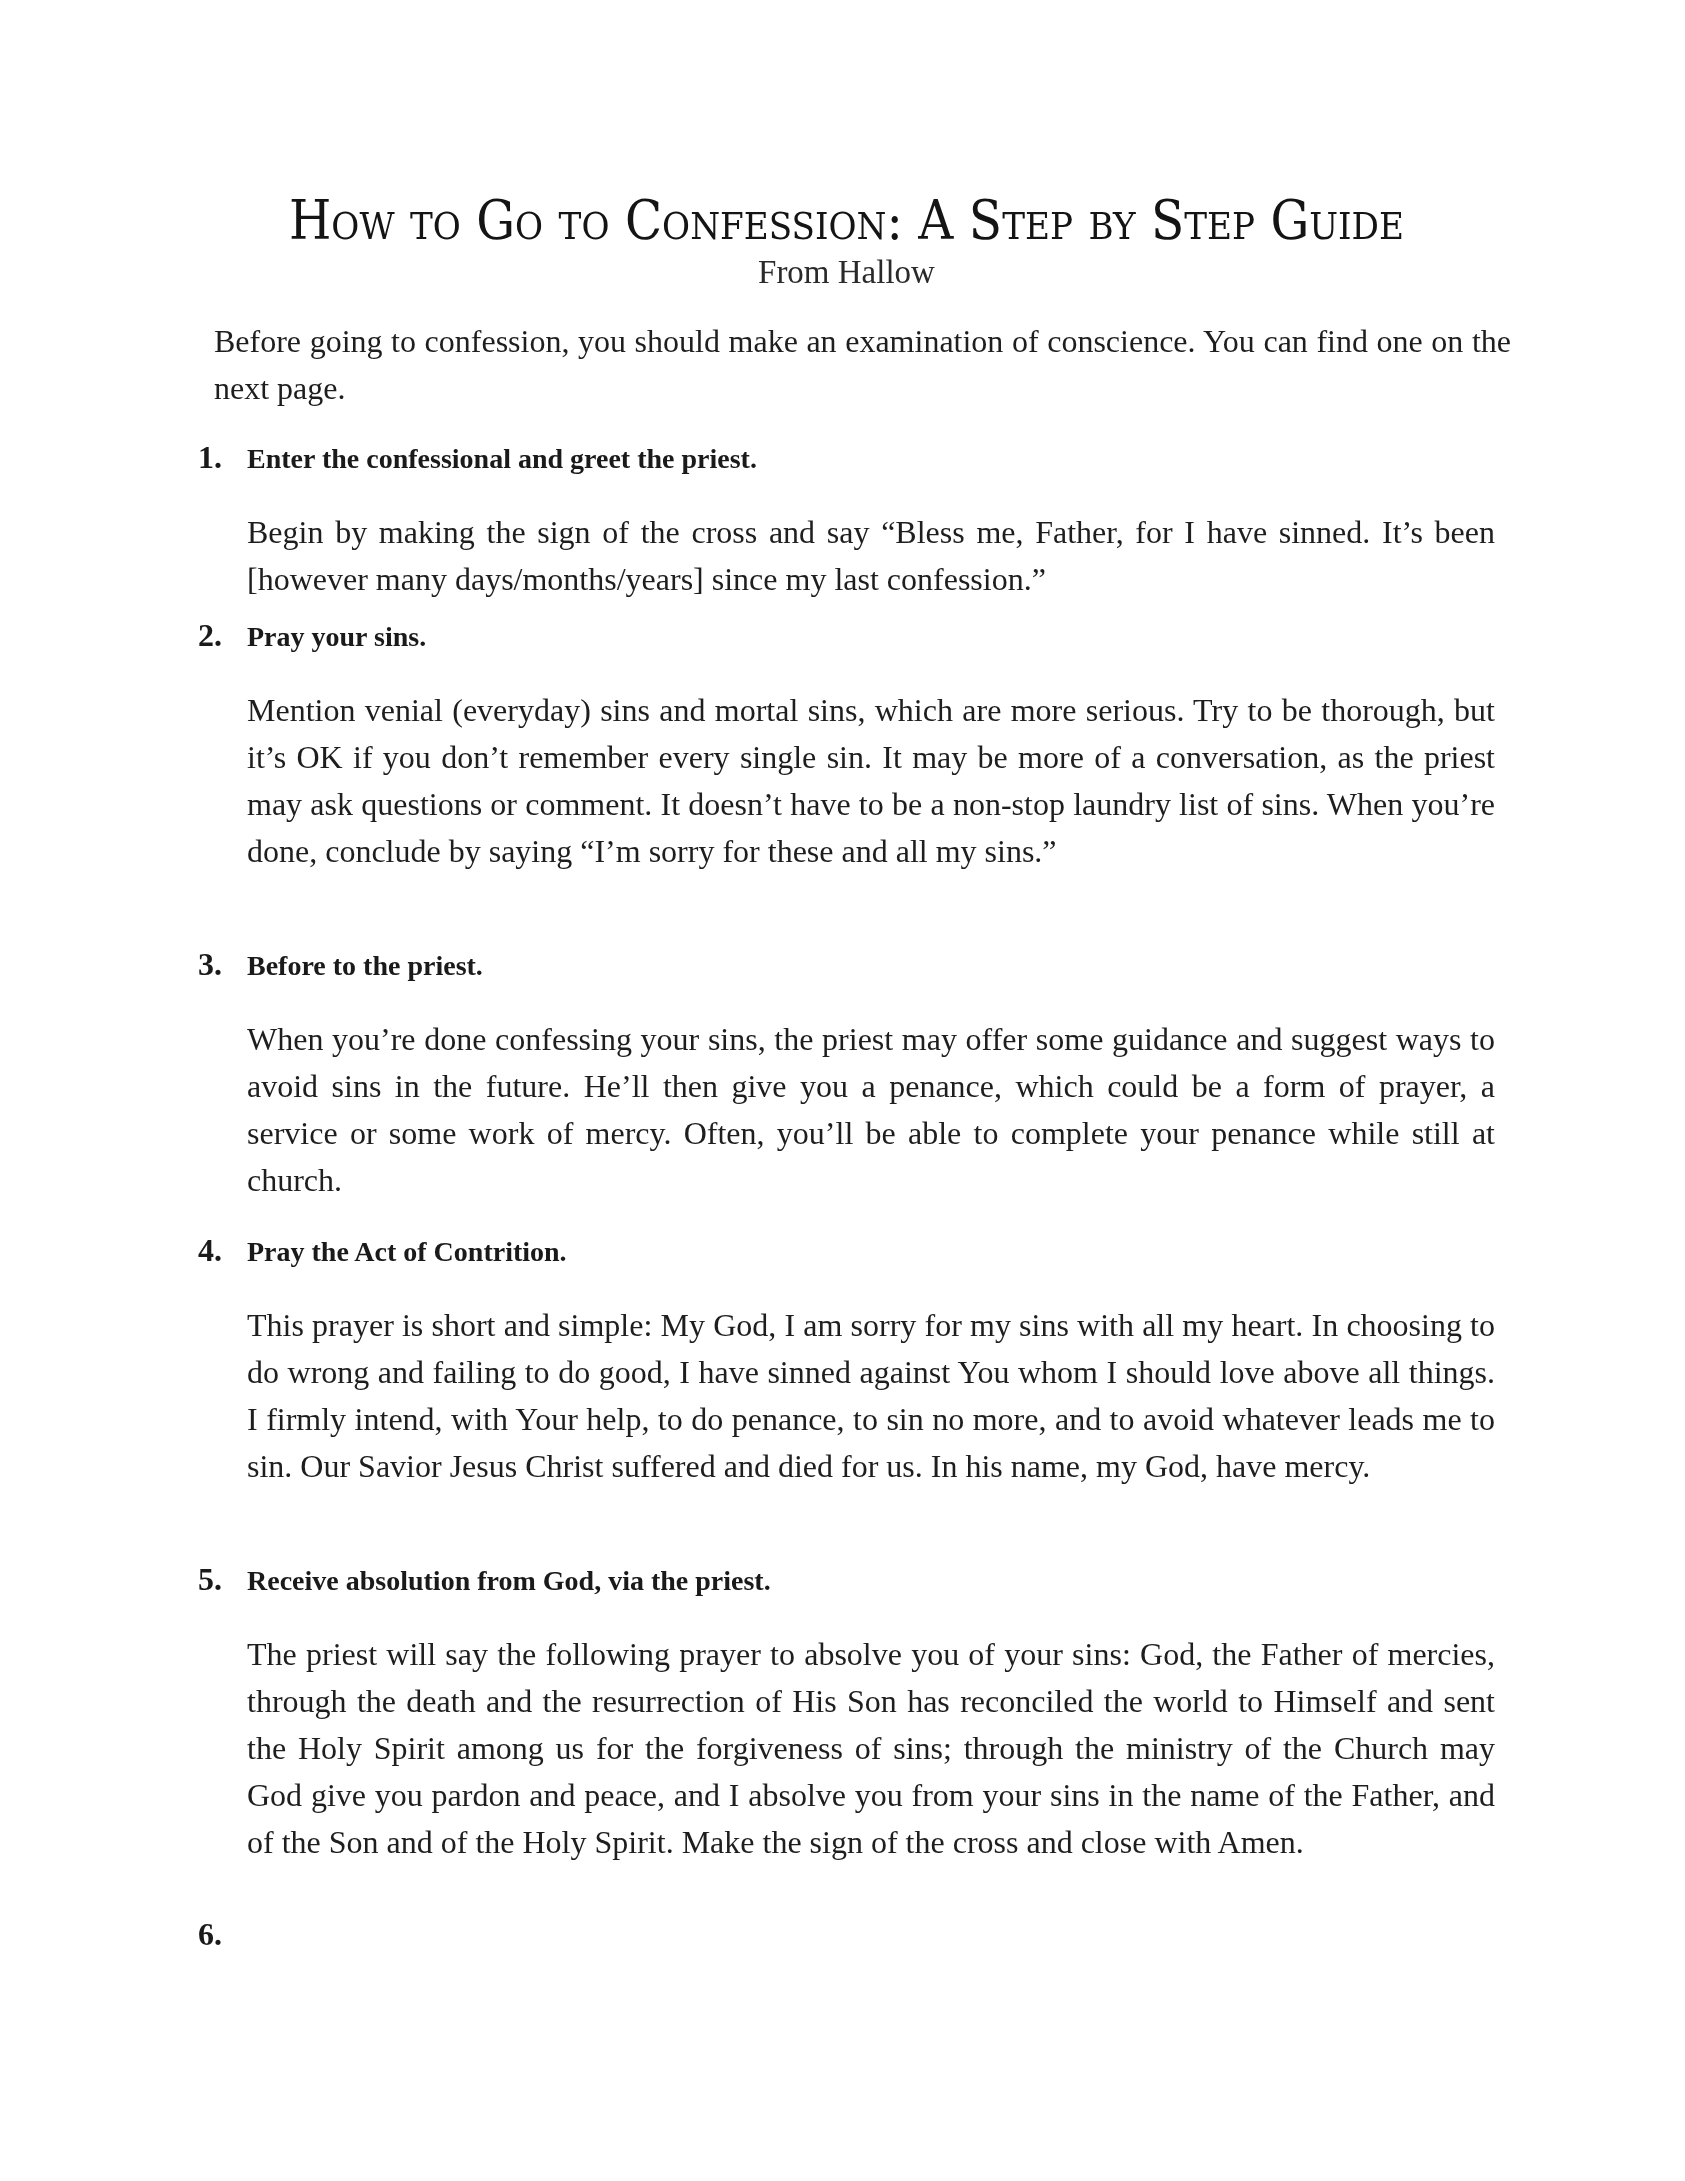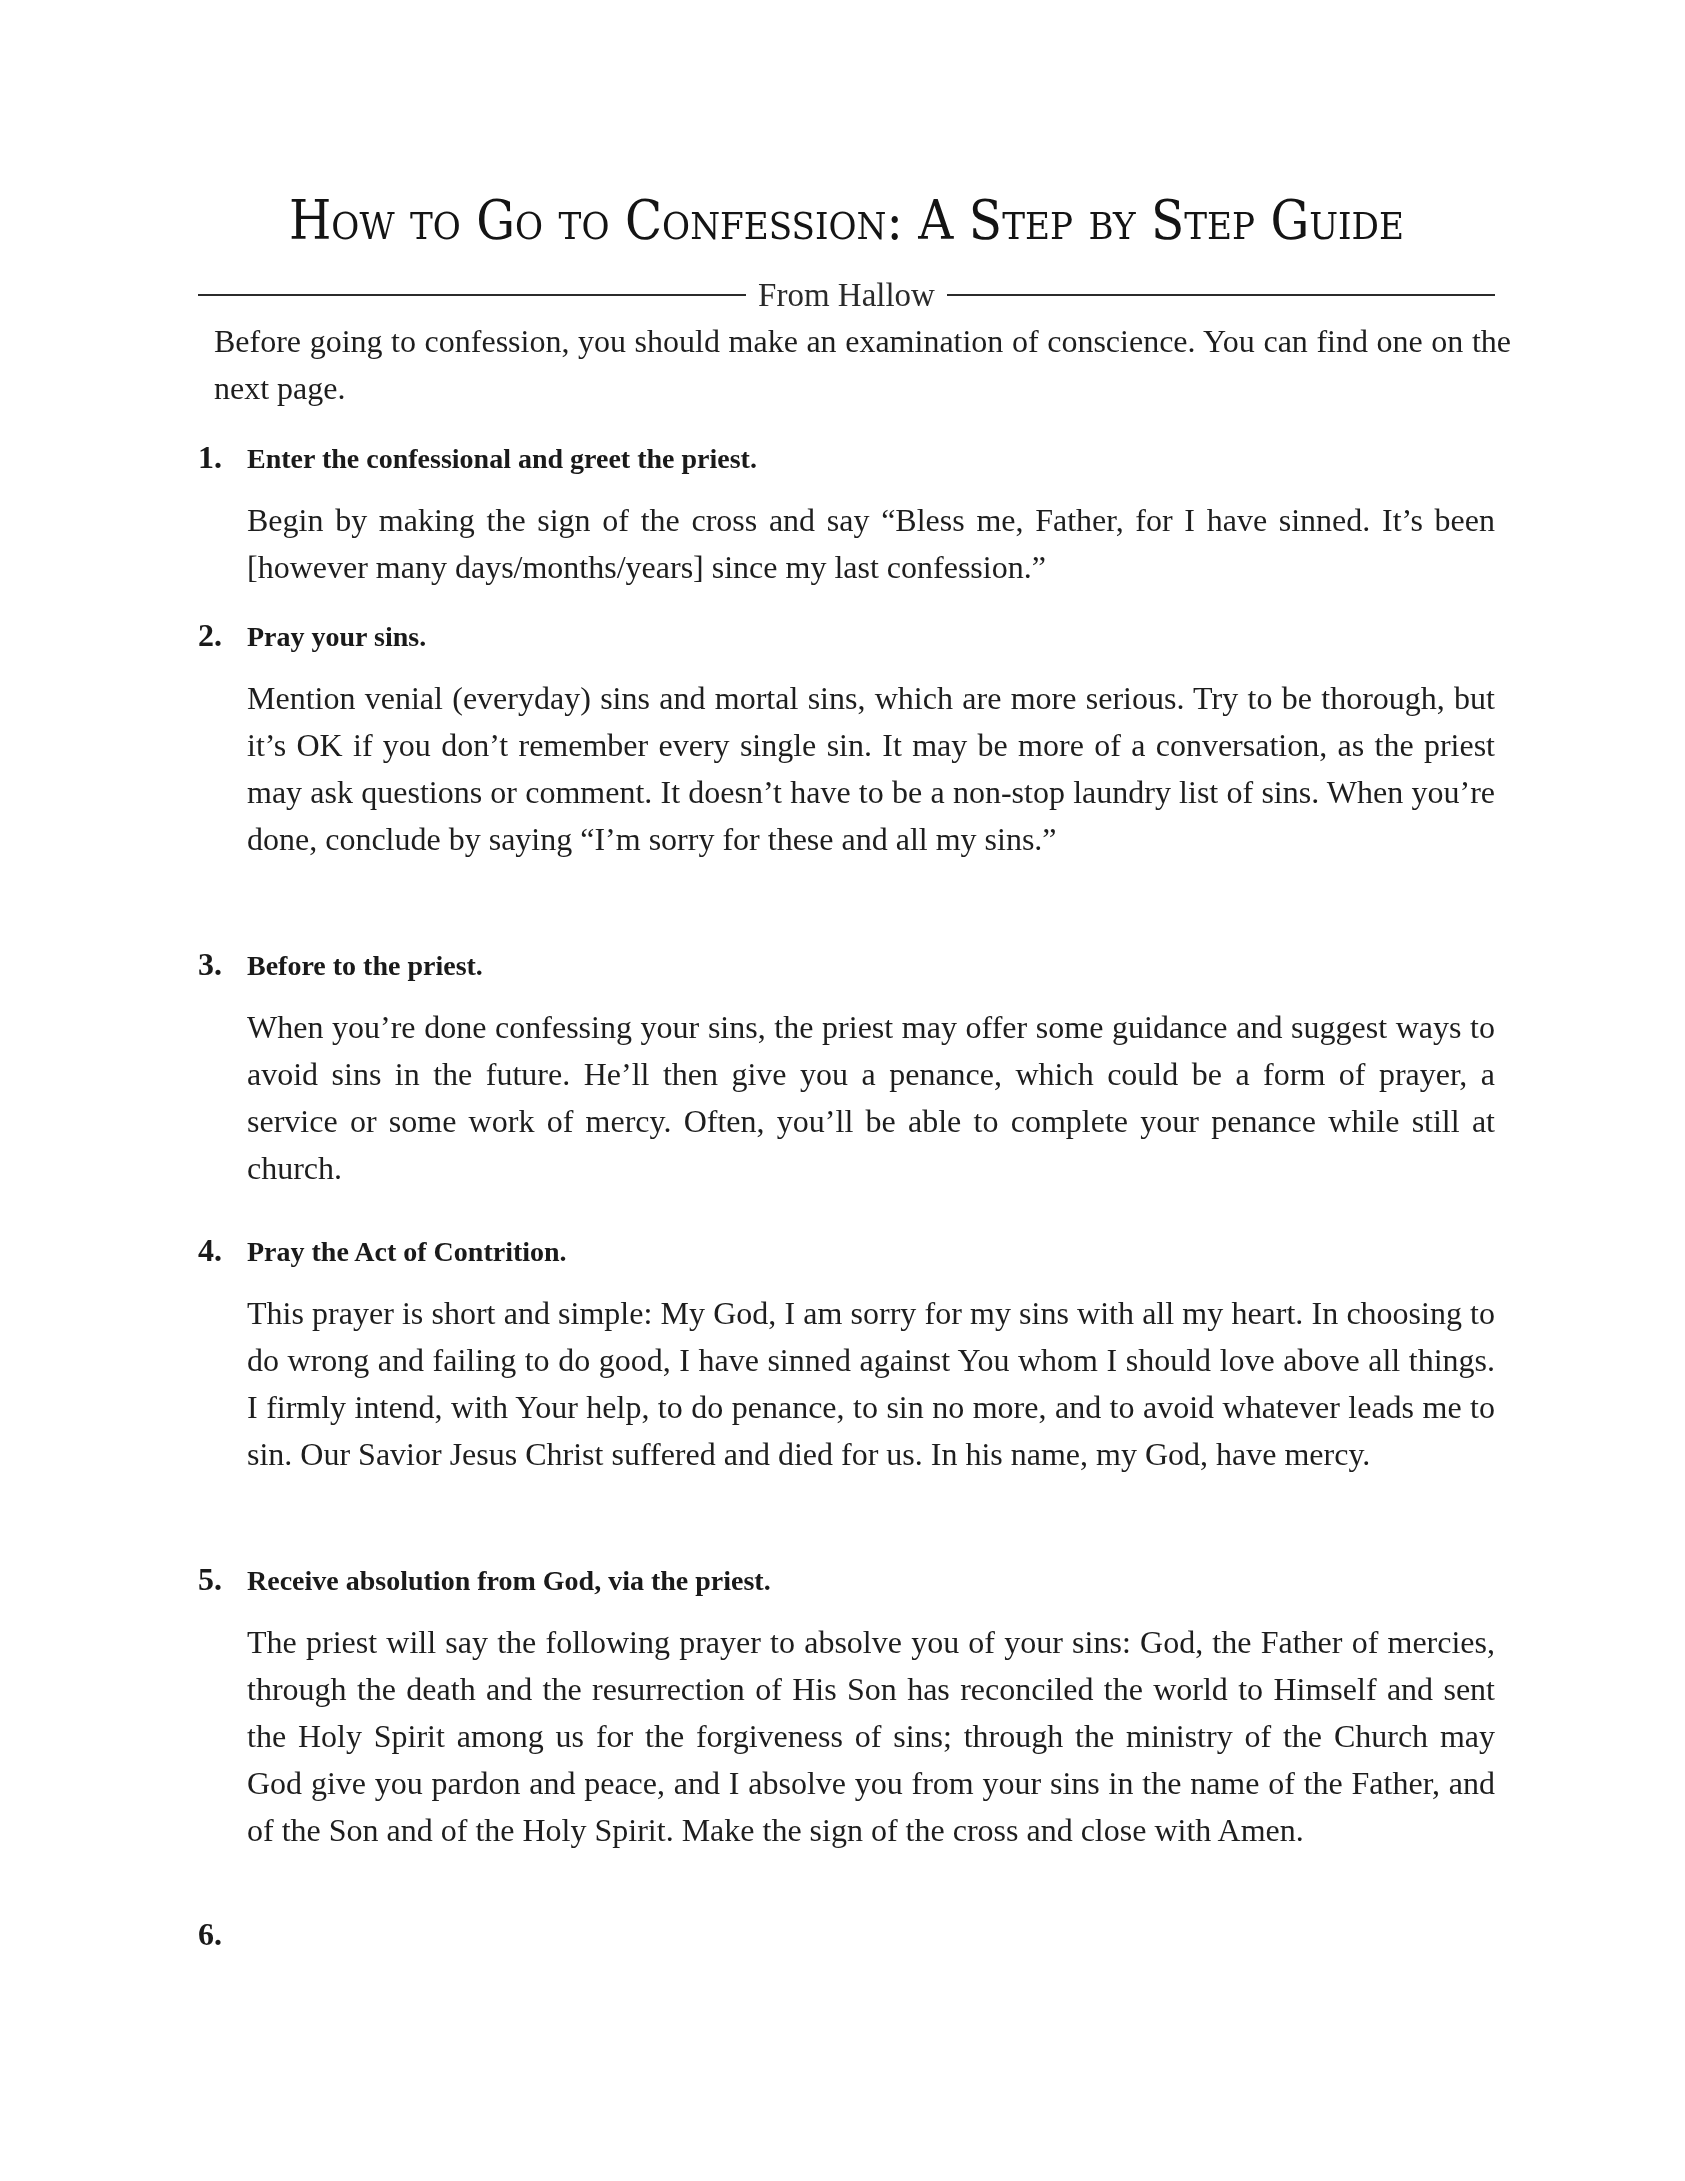--- a/index.html
+++ b/index.html
@@ -4,39 +4,39 @@
 <style>
   html, body { margin: 0; padding: 0; background: #ffffff; }
   body { width: 1685px; height: 2181px; position: relative; overflow: hidden; color: #1a1a1a; }
   .page { position: absolute; left: 198px; top: 0; width: 1297px; }
   .title {
     position: absolute; top: 186px; left: 0; width: 1297px; text-align: center;
     font-family: "DejaVu Serif", serif; font-variant: small-caps; font-weight: normal;
     font-size: 54px; letter-spacing: 0px; line-height: 70px; color: #141414; margin: 0;
     white-space: nowrap; transform: scaleX(0.9); transform-origin: center;
   }
-  .byline-row { position: absolute; top: 273px; left: 0; width: 1297px; height: 44px; display: flex; align-items: center; }
+  .byline-row { position: absolute; top: 250px; left: 0; width: 1297px; height: 44px; display: flex; align-items: center; flex-direction: column; }
   .rule { flex: 1; height: 1.8px; background: #2b2b2b; }
   .byline {
     font-family: "Liberation Serif", serif; font-size: 33px; padding: 0 12.3px; color: #2a2a2a; line-height: 44px;
   }
   .body-text {
     font-family: "Liberation Serif", serif; font-size: 32px; line-height: 47px; color: #1e1e1e;
     text-align: justify; margin: 0;
   }
   .intro { position: absolute; top: 318px; left: 16px; width: 1297px; }
   .step { position: absolute; left: 0; width: 1297px; }
   .step-head { display: flex; align-items: baseline; height: 53px; }
   .step-num {
     width: 49px; font-family: "Liberation Serif", serif; font-size: 32px; font-weight: bold; color: #1a1a1a;
   }
   .step-title {
     font-family: "Liberation Serif", serif; font-size: 28px; font-weight: bold; color: #1a1a1a;
   }
-  .step-body { margin-left: 49px; width: 1248px; margin-top: 5px; }
+  .step-body { margin-left: 49px; width: 1248px; margin-top: 17px; }
 </style>
 </head>
 <body>
 
 <div class="page">
   <h1 class="title">How to Go to Confession: A Step by Step Guide</h1>
 
   <div class="byline-row">
     <div class="rule"></div>
     <span class="byline">From Hallow</span>

